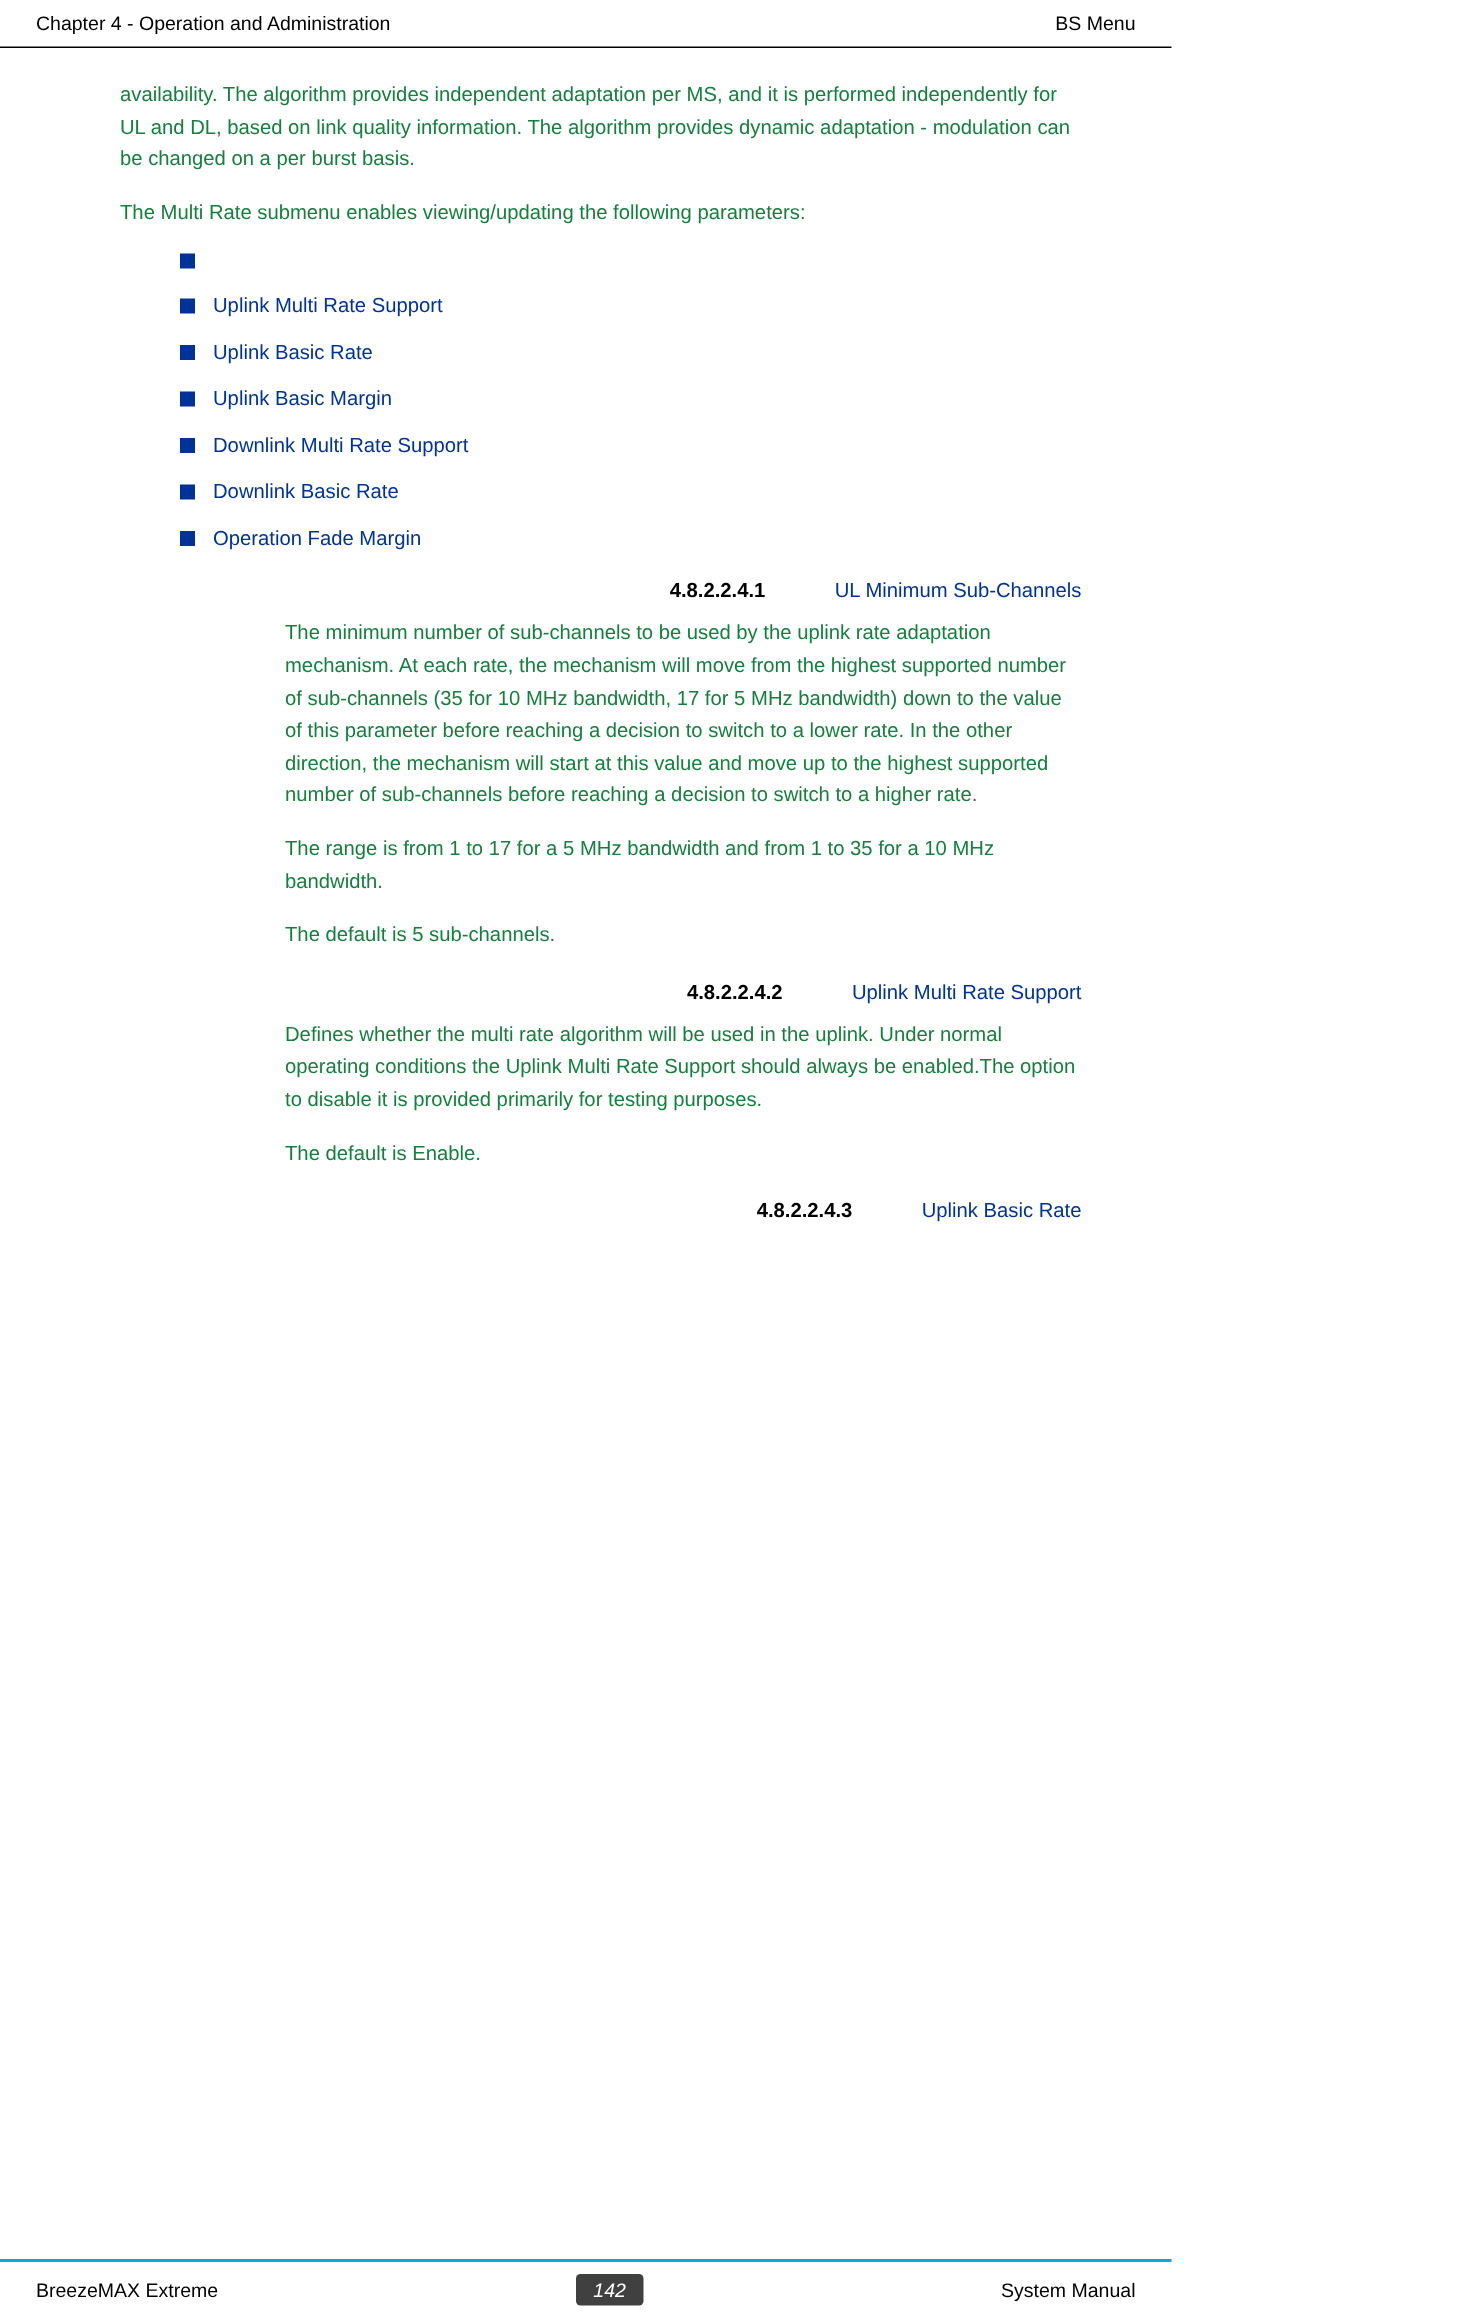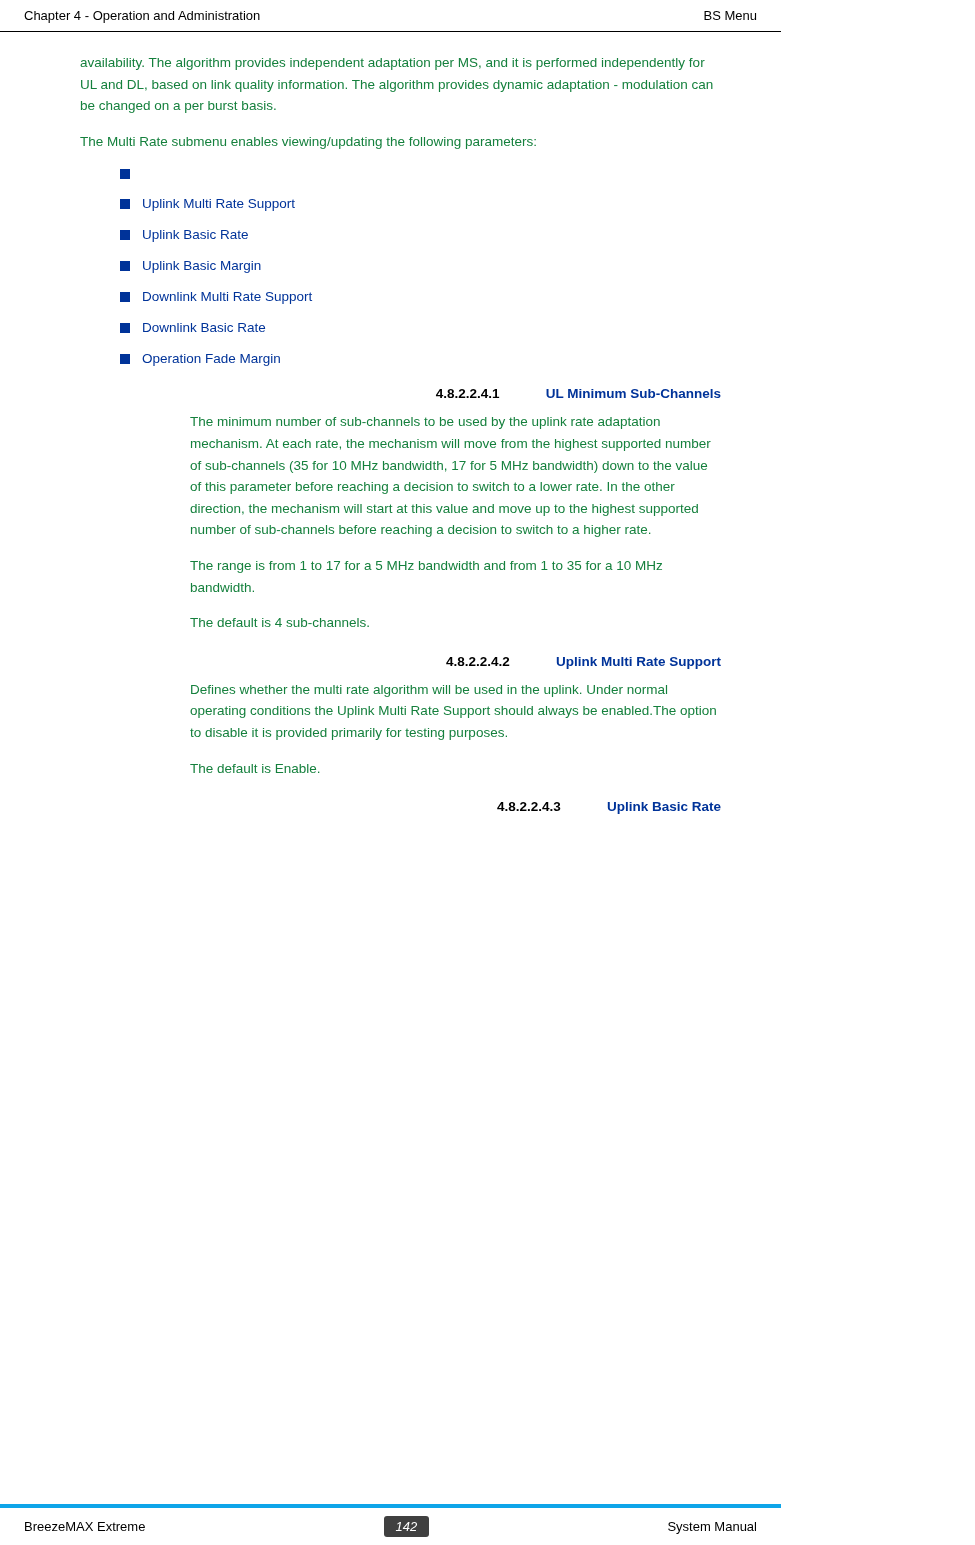--- a/index.html
+++ b/index.html
@@ -48,21 +48,21 @@
       flex: 1;
       padding: 20px 60px 20px 80px;
     }
 
     
     .page-footer {
       display: flex;
       justify-content: space-between;
       align-items: center;
       padding: 8px 24px;
-      border-top: 4px solid #0ea5e9;
+      border-top: 2px solid #0ea5e9;
       margin-top: auto;
     }
 
     .footer-left {
       font-size: 13px;
       color: #000;
     }
 
     .footer-center {
       font-size: 13px;
@@ -125,21 +125,21 @@
 
     .section-number {
       font-size: 13.5px;
       font-weight: bold;
       color: #000;
       min-width: 110px;
     }
 
     .section-title {
       font-size: 13.5px;
-      font-weight: bold;
+      font-weight: normal;
       color: #003399;
     }
 
     .section-body {
       margin-left: 110px;
       margin-bottom: 14px;
     }
 
     .empty-bullet {
       height: 16px;
@@ -199,21 +199,21 @@
       </div>
     </div>
 
     <div class="section-heading">
       <span class="section-number">4.8.2.2.4.1</span>
       <span class="section-title">UL Minimum Sub-Channels</span>
     </div>
     <div class="section-body">
       <p class="body-text">The minimum number of sub-channels to be used by the uplink rate adaptation mechanism. At each rate, the mechanism will move from the highest supported number of sub-channels (35 for 10 MHz bandwidth, 17 for 5 MHz bandwidth) down to the value of this parameter before reaching a decision to switch to a lower rate. In the other direction, the mechanism will start at this value and move up to the highest supported number of sub-channels before reaching a decision to switch to a higher rate.</p>
       <p class="body-text">The range is from 1 to 17 for a 5 MHz bandwidth and from 1 to 35 for a 10 MHz bandwidth.</p>
-      <p class="body-text">The default is 4 sub-channels.</p>
+      <p class="body-text">The default is 5 sub-channels.</p>
     </div>
 
     <div class="section-heading">
       <span class="section-number">4.8.2.2.4.2</span>
       <span class="section-title">Uplink Multi Rate Support</span>
     </div>
     <div class="section-body">
       <p class="body-text">Defines whether the multi rate algorithm will be used in the uplink. Under normal operating conditions the Uplink Multi Rate Support should always be enabled.The option to disable it is provided primarily for testing purposes.</p>
       <p class="body-text">The default is Enable.</p>
     </div>

